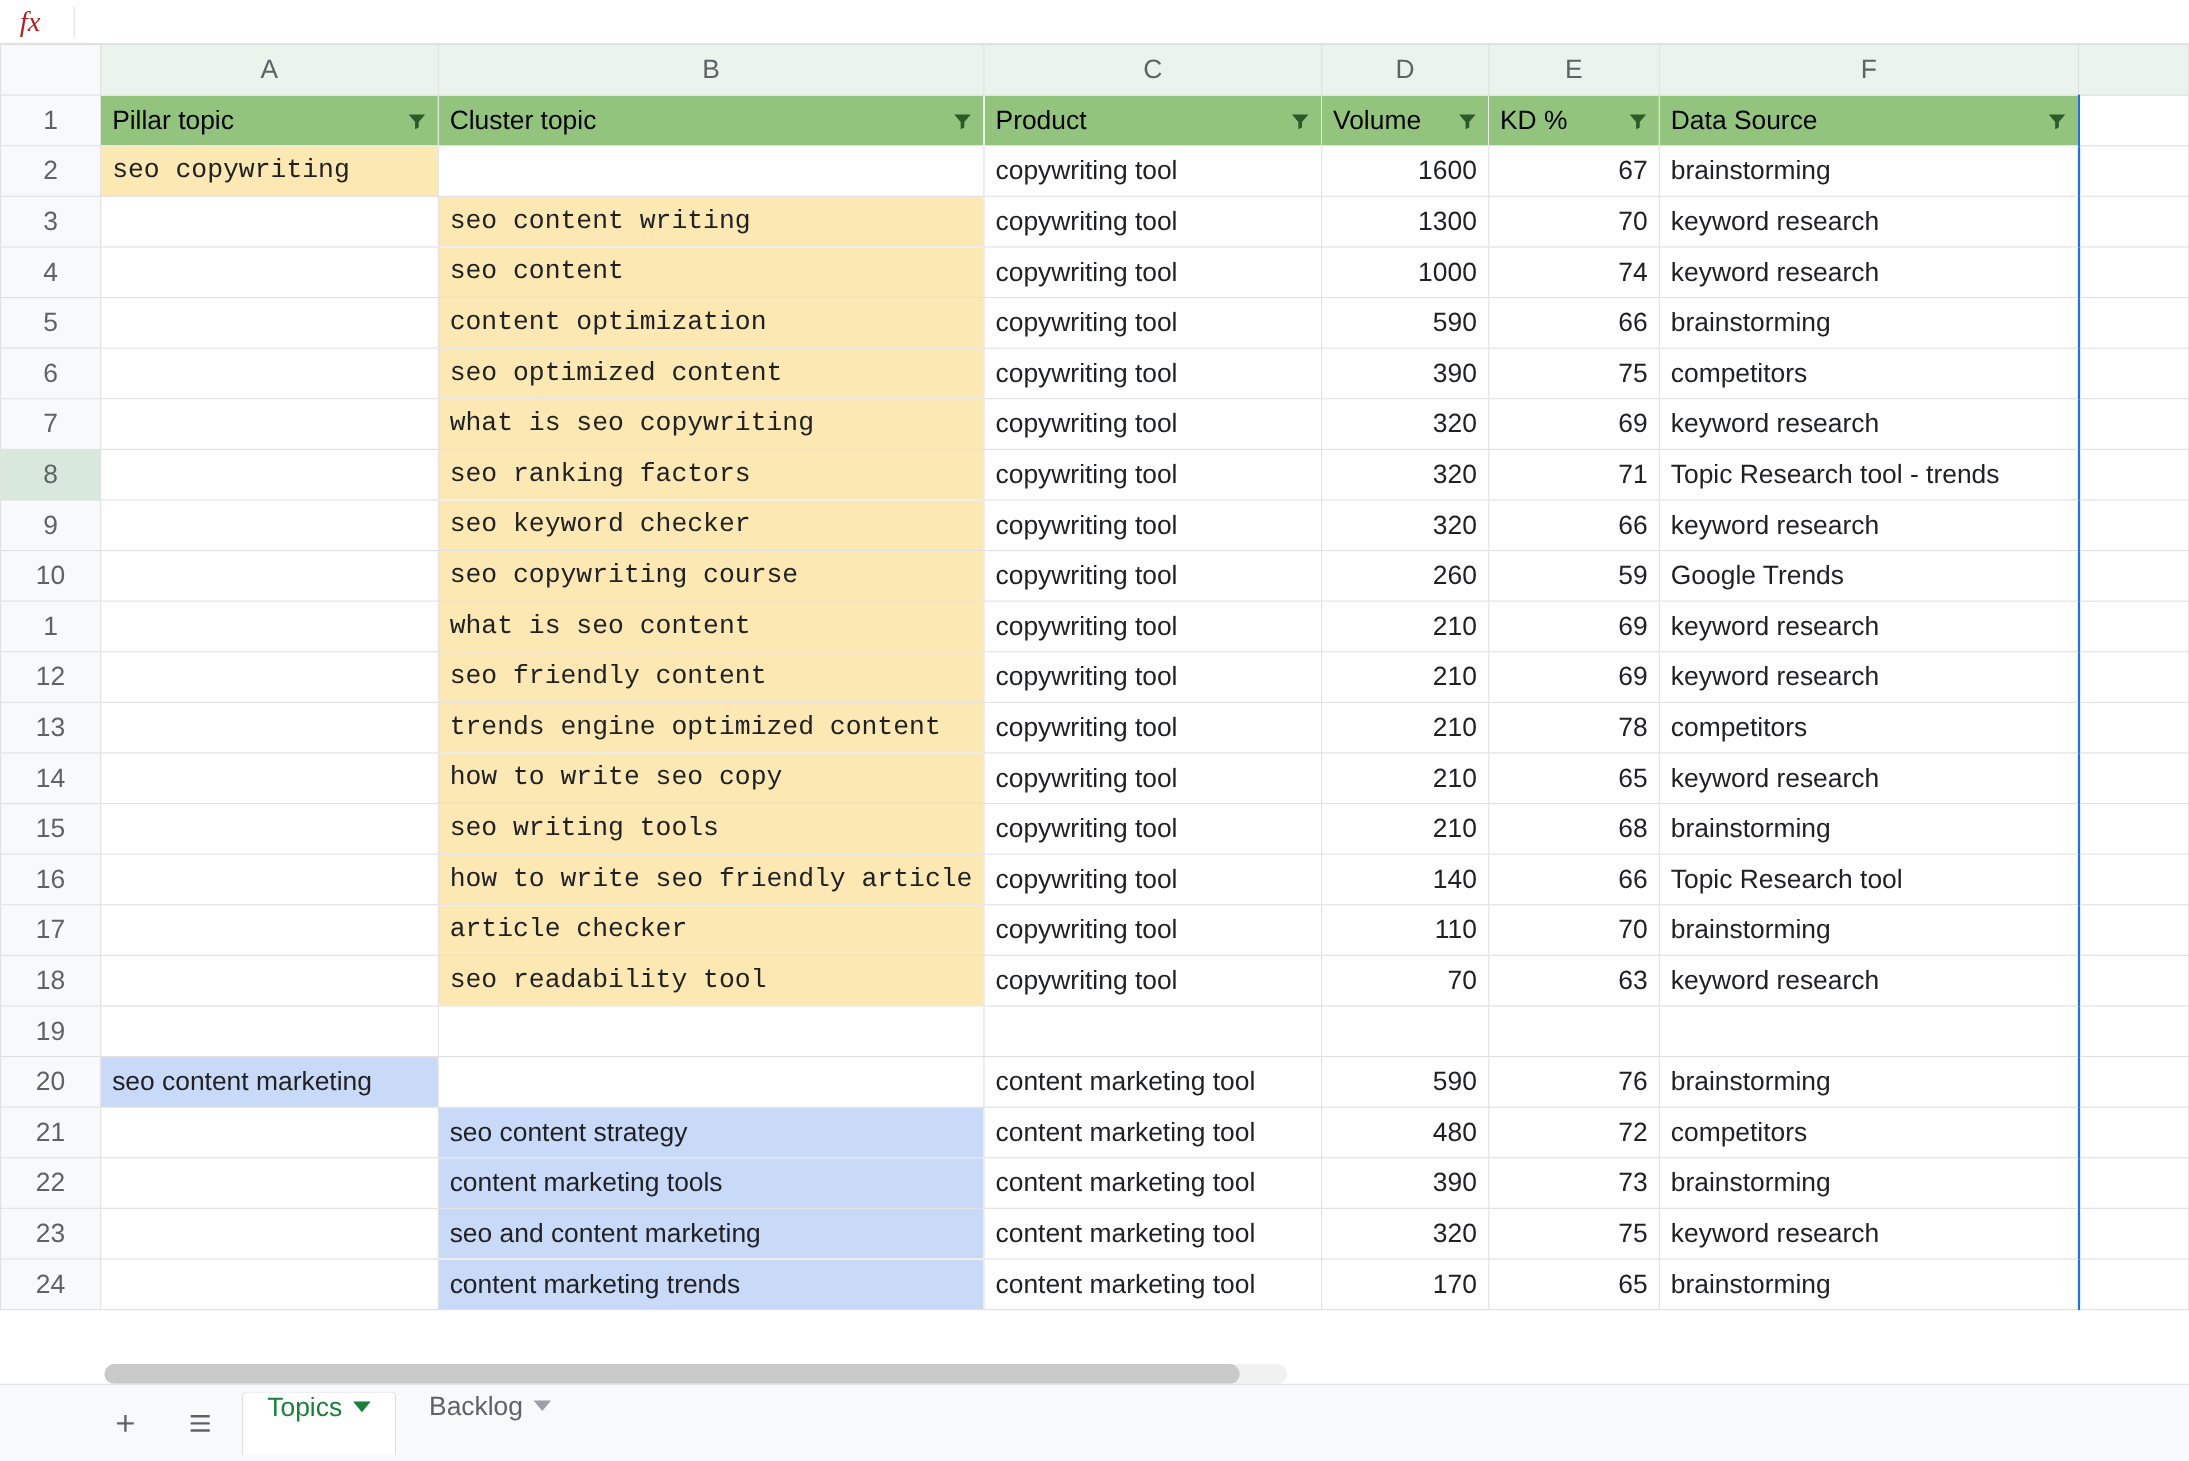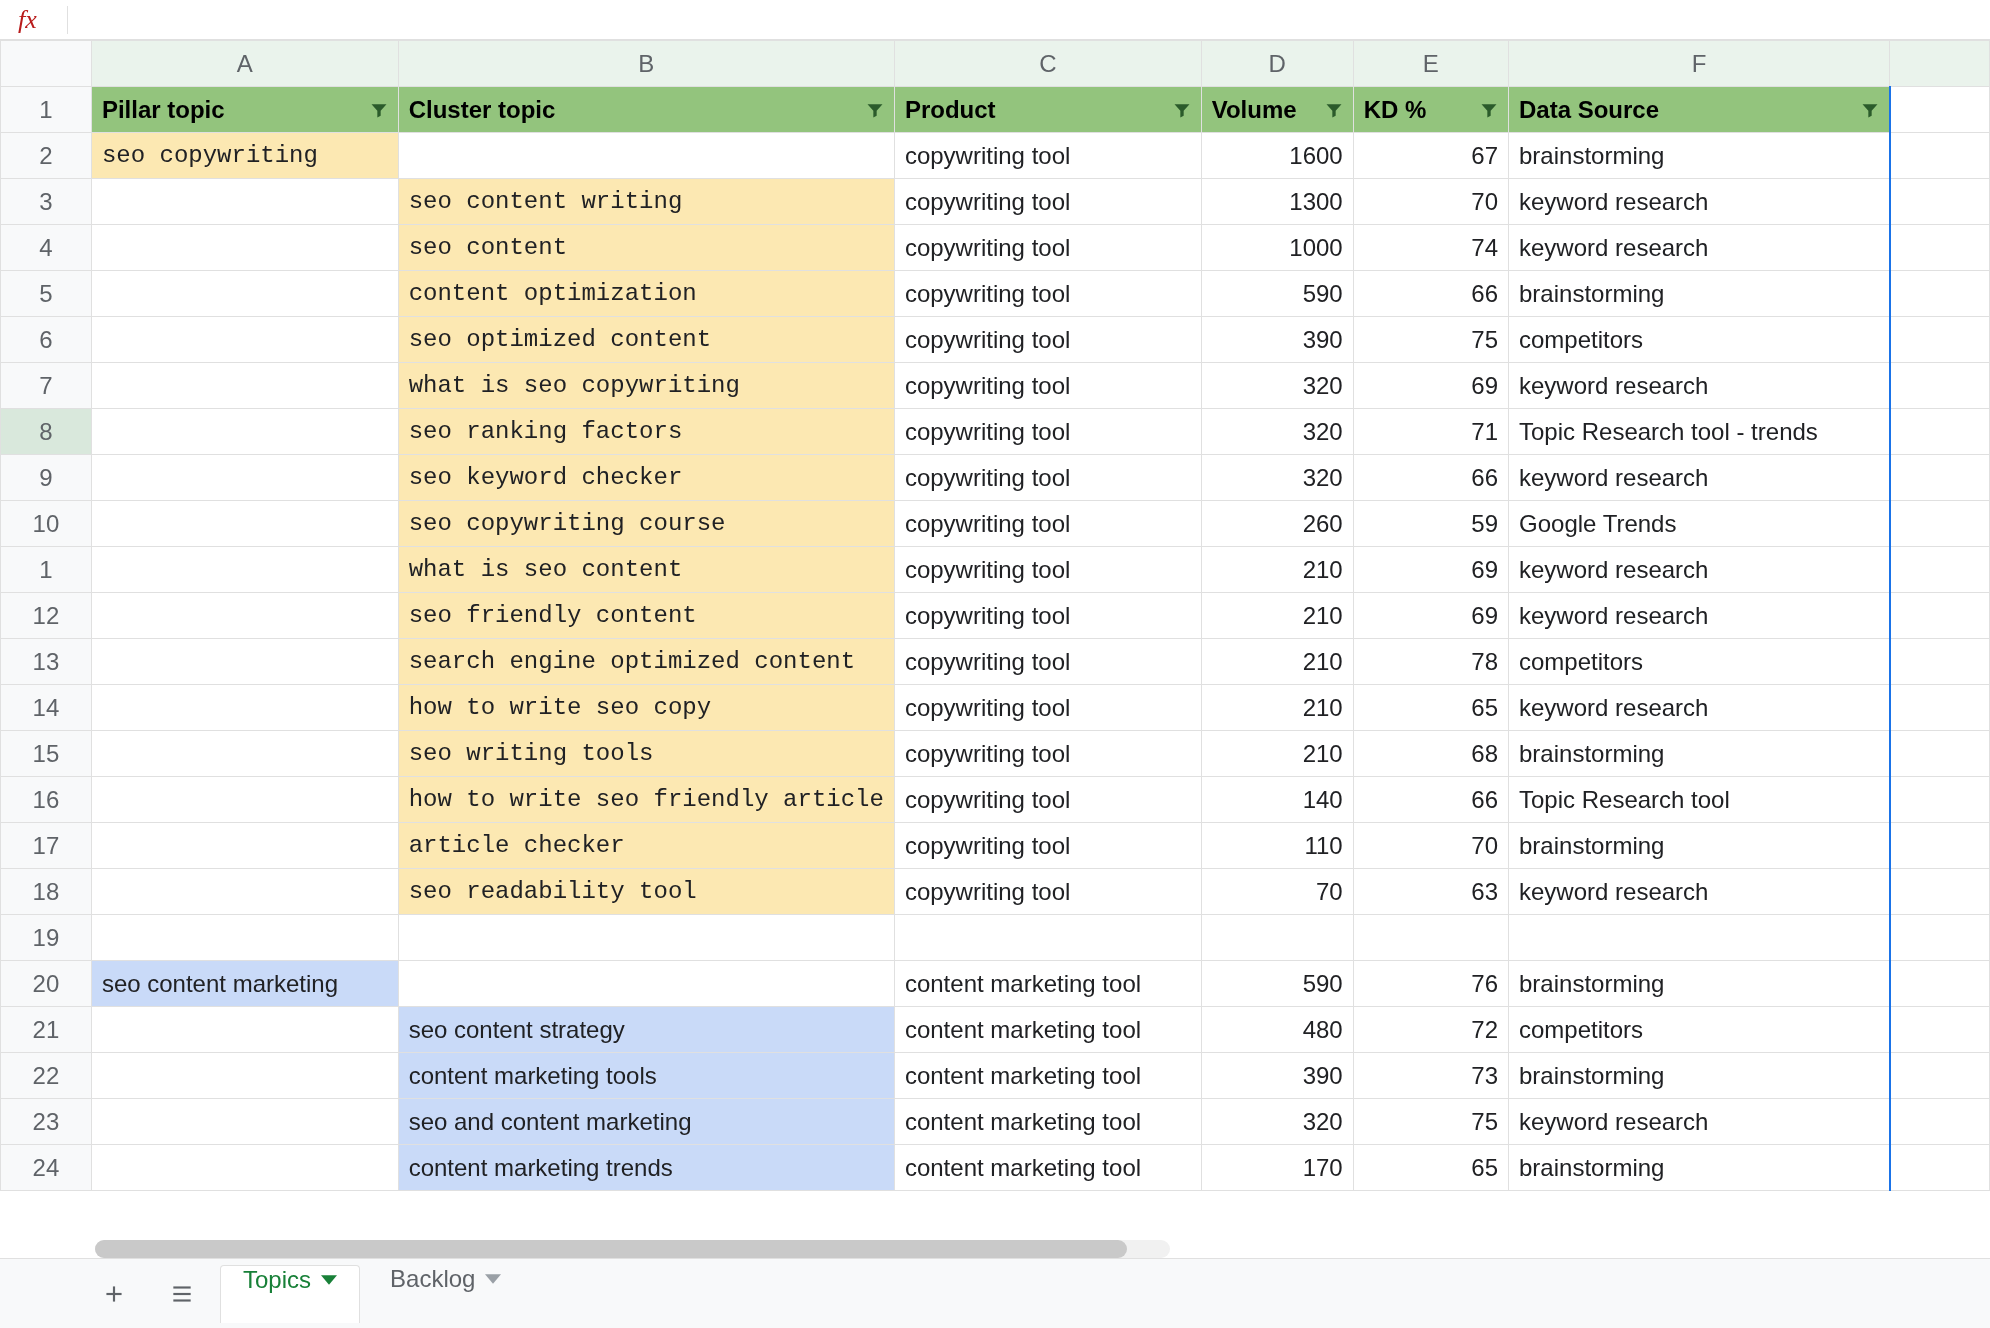--- a/index.html
+++ b/index.html
@@ -25,21 +25,21 @@
   
   
   .rowhead { width: 95px; background: #f8f9fa; color: #5f6368; text-align: center; font-weight: normal; font-size: 22px; }
   .rowhead.hl { background: #d9e8dc; }
   
   
   td.cell { padding: 0 10px; white-space: nowrap; overflow: hidden; text-overflow: clip; color: #202124; }
   td.ra { text-align: right; }
   
   
-  tr.headerrow td.cell { background: #93c47d; font-weight: bold; color: #000; position: relative; }
+  tr.headerrow td.cell { background: #93c47d; font-weight: normal; color: #000; position: relative; }
   .filter-icon { position: absolute; right: 6px; top: 50%; transform: translateY(-50%); width: 26px; height: 26px; display: flex; align-items: center; justify-content: center; cursor: pointer; }
   .filter-icon svg { width: 20px; height: 20px; }
   
   .yellow { background: #fce8b2 !important; font-family: Liberation Mono, monospace; }
   .blue   { background: #c9daf8 !important; }
   
   
   .sel-right { border-right: 2px solid #1a73e8 !important; }
   
   
@@ -229,21 +229,21 @@
           <td class="cell yellow">seo friendly content</td>
           <td class="cell">copywriting tool</td>
           <td class="cell ra">210</td>
           <td class="cell ra">69</td>
           <td class="cell sel-right">keyword research</td>
           <td class="cell"></td>
         </tr>
         <tr>
           <th class="rowhead">13</th>
           <td class="cell"></td>
-          <td class="cell yellow">search engine optimized content</td>
+          <td class="cell yellow">trends engine optimized content</td>
           <td class="cell">copywriting tool</td>
           <td class="cell ra">210</td>
           <td class="cell ra">78</td>
           <td class="cell sel-right">competitors</td>
           <td class="cell"></td>
         </tr>
         <tr>
           <th class="rowhead">14</th>
           <td class="cell"></td>
           <td class="cell yellow">how to write seo copy</td>

